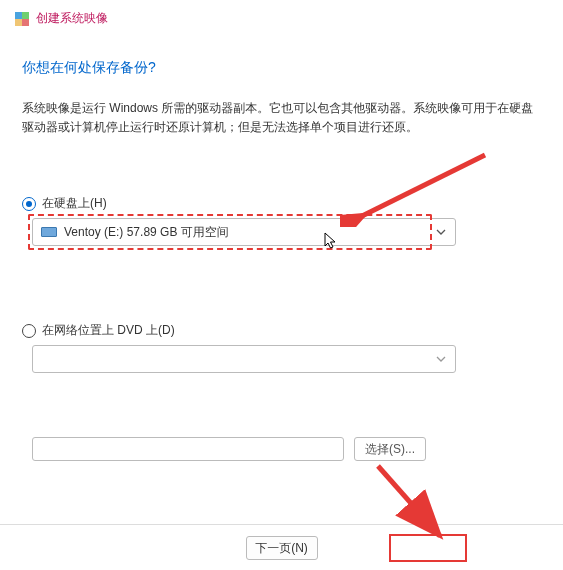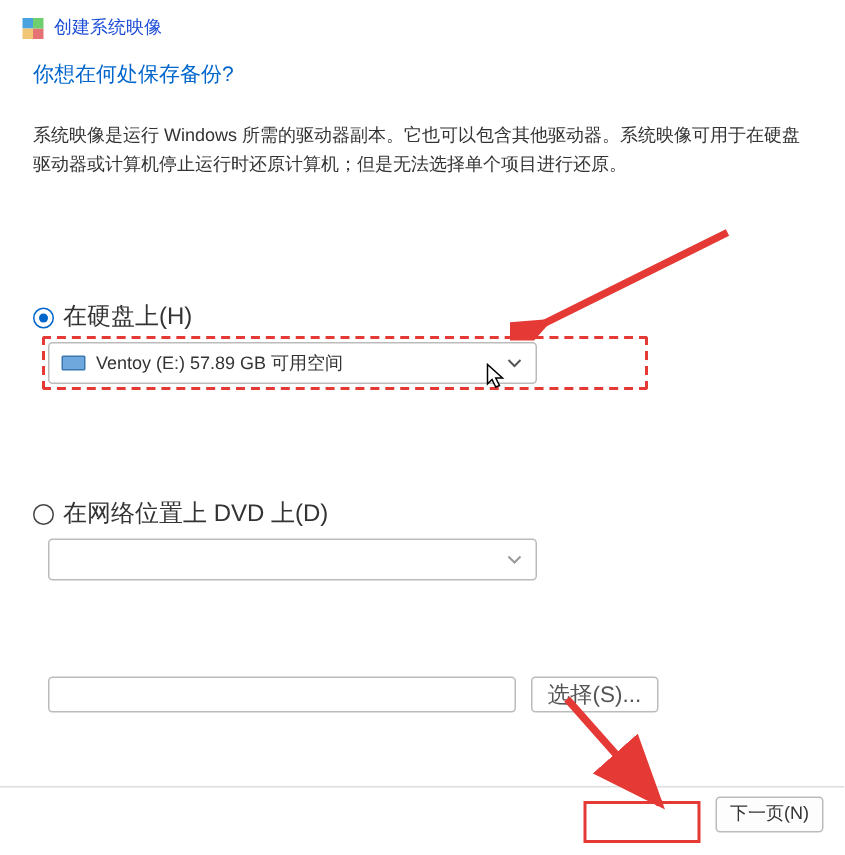--- a/index.html
+++ b/index.html
@@ -11,42 +11,42 @@
     }
     .titlebar { display: flex; align-items: center; padding: 10px 14px 4px; }
     .titlebar-icon { width: 16px; height: 16px; margin-right: 6px; position: relative; }
     .titlebar-icon::before {
       content: ""; position: absolute; width: 7px; height: 7px; background: #4aa3df; top: 1px; left: 1px;
     }
     .titlebar-icon::after {
       content: ""; position: absolute; width: 7px; height: 7px; background: #6fcf6f; top: 1px; left: 8px;
       box-shadow: -7px 7px 0 #f0c674, 0 7px 0 #e57373;
     }
-    .titlebar-text { font-size: 12px; color: #1d4ed8; }
+    .titlebar-text { font-size: 12px; color: #be185d; }
 
     .content { padding: 10px 22px 0; }
-    .main-heading { color: #0066cc; font-size: 14px; font-weight: normal; margin: 0 0 22px; }
-    .description { font-size: 12px; color: #333; line-height: 1.6; margin-bottom: 82px; }
+    .main-heading { color: #0066cc; font-size: 14px; font-weight: normal; margin: 18px 0 22px; }
+    .description { font-size: 12px; color: #333; line-height: 1.6; margin-bottom: 58px; }
 
     .option { margin-bottom: 8px; }
     .option-row { display: flex; align-items: center; cursor: pointer; }
     .radio {
       appearance: none; width: 14px; height: 14px; border: 1px solid #444;
       border-radius: 50%; margin-right: 6px; position: relative; cursor: pointer;
     }
     .radio:checked { border-color: #0066cc; }
     .radio:checked::after {
       content: ""; position: absolute; width: 6px; height: 6px; background: #0066cc;
       border-radius: 50%; top: 3px; left: 3px;
     }
-    .option-label { font-size: 16px; color: #333; }
+    .option-label { font-size: 12px; color: #333; }
 
     .combo-wrap { margin: 6px 0 0 10px; position: relative; }
     .combo {
-      width: 326px; height: 28px; border: 1px solid #bbb; border-radius: 3px;
+      width: 424px; height: 28px; border: 1px solid #bbb; border-radius: 3px;
       display: flex; align-items: center; padding: 0 26px 0 8px; font-size: 12px;
       background: #fff; cursor: pointer; position: relative;
     }
     .combo.disabled { background: #fff; color: #888; cursor: default; }
     .combo-chevron {
       position: absolute; right: 9px; top: 50%; transform: translateY(-50%);
       pointer-events: none;
     }
     .disk-glyph {
       width: 16px; height: 10px; background: #6fa8dc; border: 1px solid #3b78b0;
@@ -61,27 +61,27 @@
     .section-gap-1 { height: 68px; }
     .section-gap-2 { height: 48px; }
 
     .net-row { display: flex; align-items: center; margin: 8px 0 0 10px; gap: 10px; }
     .text-input {
       flex: 0 0 312px; height: 24px; border: 1px solid #bbb; border-radius: 3px;
       padding: 0 6px; font-size: 12px;
     }
     .browse-btn {
       height: 24px; padding: 0 10px; border: 1px solid #bbb; border-radius: 3px;
-      background: #fff; font-size: 15px; color: #555; cursor: pointer;
+      background: #fff; font-size: 12px; color: #555; cursor: pointer;
     }
 
     .footer {
       position: absolute; bottom: 10px; left: 0; right: 0; height: 36px;
       border-top: 1px solid #ddd; display: flex; justify-content: flex-end;
-      align-items: center; padding: 0 14px; gap: 10px;
+      align-items: center; padding: 0 14px; gap: 10px; flex-direction: column;
     }
     .footer-btn {
       min-width: 72px; height: 24px; border: 1px solid #bbb; border-radius: 3px;
       background: #fdfdfd; font-size: 12px; color: #333; cursor: pointer;
     }
     .btn-highlight {
       position: absolute; border: 2px solid #e53935; pointer-events: none; z-index: 5;
     }
 
     .red-arrow { position: absolute; z-index: 4; pointer-events: none; }

